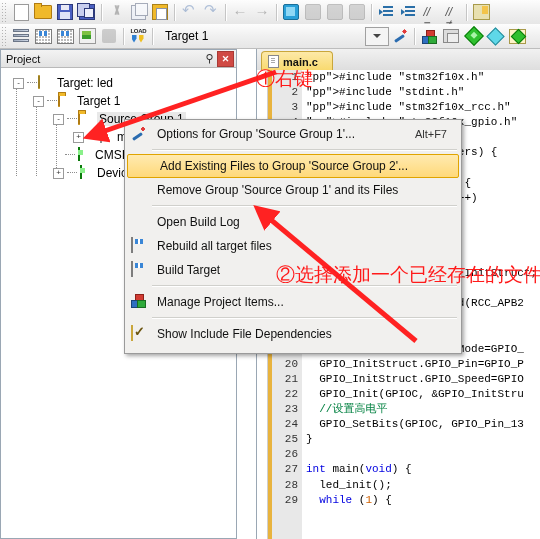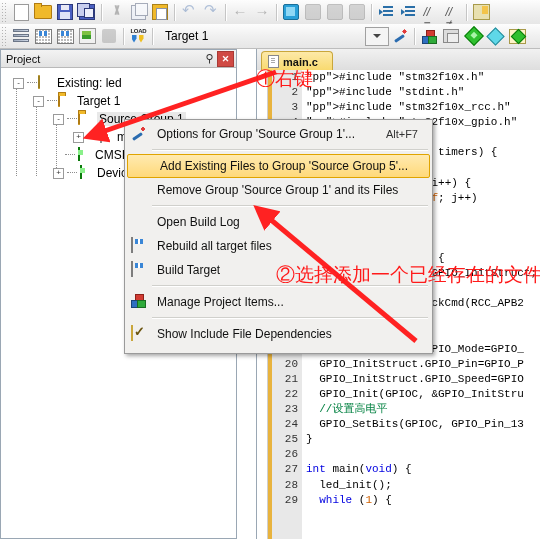--- a/index.html
+++ b/index.html
@@ -82,21 +82,21 @@
   #changebar{width:4px;background:#e8b33e;}
   #gutter{width:30px;background:#e8e8e8;text-align:right;padding-right:4px;box-sizing:border-box;}
   #gutter div{font-family:"Liberation Mono",monospace;font-size:11px;line-height:15.1px;color:#333;height:15.1px;}
   #code{flex:1;padding-left:4px;overflow:hidden;}
   #code div{font-family:"Liberation Mono",monospace;font-size:11px;line-height:15.1px;height:15.1px;
      white-space:pre;color:#000;}
   .kw{color:#0000e0;} .cm{color:#008040;}
   .num{color:#d06000;}
 
   
-  #ctxmenu{position:absolute;left:124px;top:119px;width:309px;height:235px;
+  #ctxmenu{position:absolute;left:124px;top:119px;width:338px;height:235px;
      background:#f1f0ee;border:1px solid #9a9a9a;box-shadow:2px 2px 4px rgba(0,0,0,.35);
      box-sizing:border-box;z-index:40;}
   #ctxmenu .gutterstrip{position:absolute;left:1px;top:1px;width:26px;bottom:1px;background:#f1f0ee;}
   .mi{position:relative;height:24px;display:flex;align-items:center;padding-left:32px;
      font-size:12px;color:#111;white-space:nowrap;}
   .mi.hl{background:linear-gradient(to bottom,#ffeab0,#ffd97a);
      border:1px solid #e0a400;margin:0 2px;border-radius:2px;height:22px;}
   .mi .acc{position:absolute;right:14px;font-size:11px;color:#333;}
   .msep{height:1px;background:#d0d0cc;margin:3px 4px 3px 4px;border-bottom:1px solid #fff;}
   .mi .mic{position:absolute;left:6px;width:18px;height:16px;}
@@ -344,21 +344,21 @@
     </div>
     <div id="tree">
       <div class="vline" style="left:15px;top:20px;height:88px;"></div>
       <div class="vline" style="left:35px;top:38px;height:70px;"></div>
       <div class="vline" style="left:55px;top:56px;height:52px;"></div>
 
       <div class="node" style="padding-left:6px;">
         <span class="exp">-</span>
         <span class="dotline"></span>
         <span class="ic"><span class="ic-proj"></span></span>
-        <span class="lbl">Existing: led</span>
+        <span class="lbl">Target: led</span>
       </div>
 
       <div class="node" style="padding-left:26px;">
         <span class="exp">-</span>
         <span class="dotline"></span>
         <span class="ic"><span class="ic-folder"></span></span>
         <span class="lbl">Target 1</span>
       </div>
 
       <div class="node sel" style="padding-left:46px;">
@@ -471,21 +471,21 @@
 
     <div class="mi" style="margin-top:2px;">
       <span class="mic"><span class="ic-wand"></span></span>
       <span>Options for Group 'Source Group 1'...</span>
       <span class="acc">Alt+F7</span>
     </div>
     <div class="msep"></div>
 
 
     <div class="mi hl">
-      <span>Add Existing Files to Group 'Source Group 5'...</span>
+      <span>Add Existing Files to Group 'Source Group 2'...</span>
     </div>
 
     <div class="mi">
       <span>Remove Group 'Source Group 1' and its Files</span>
     </div>
     <div class="msep"></div>
 
     <div class="mi">
       <span>Open Build Log</span>
     </div>

